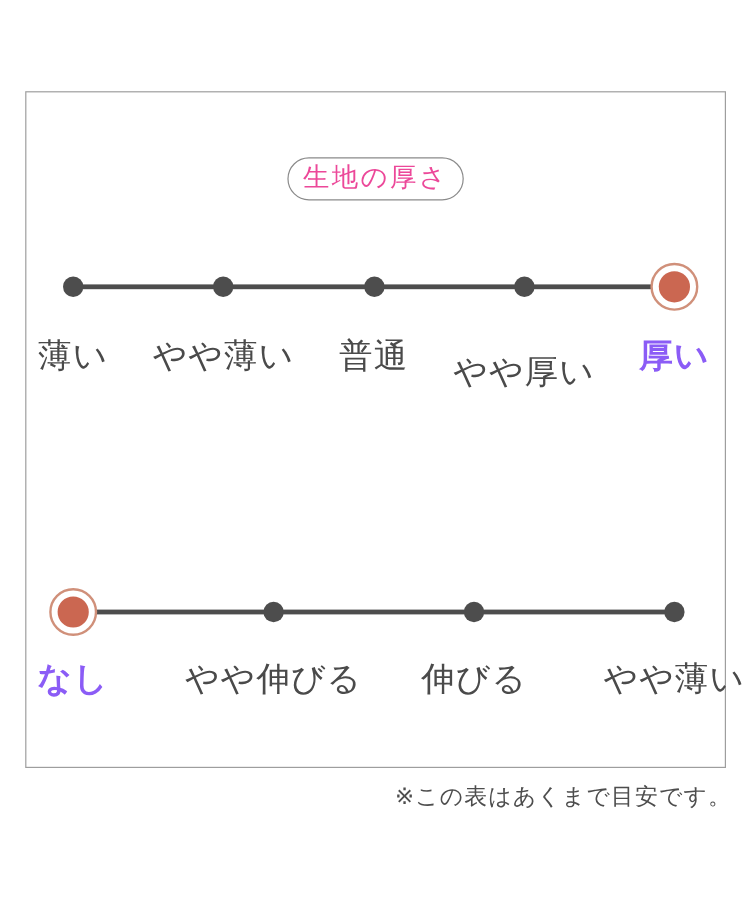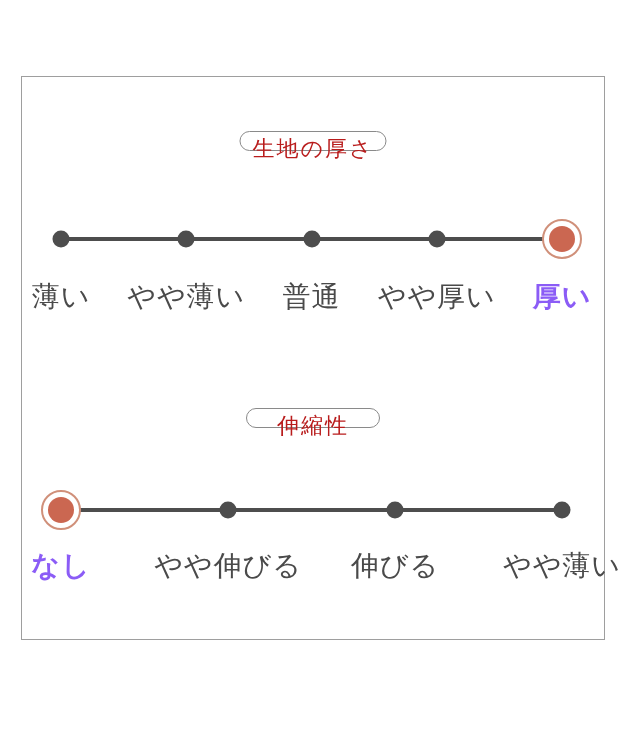--- a/index.html
+++ b/index.html
@@ -19,29 +19,29 @@
     height: 564px;
     box-sizing: border-box;
     border: 1px solid var(--frame-border, #9e9e9e);
     background: #ffffff;
   }
   .pill {
     position: absolute;
     left: 50%;
     transform: translateX(-50%);
     min-width: 134px;
-    height: 20px;
+    height: 36px;
     line-height: 34px;
     box-sizing: border-box;
     border: 1px solid #8a8a8a;
     border-radius: 18px;
     text-align: center;
     font-size: 22px;
     letter-spacing: 2px;
-    color: #b91c1c;
+    color: #ec4899;
     padding: 0 12px;
     background: #ffffff;
   }
   .pill.p1 { top: 54px; }
   .pill.p2 { top: 331px; }
   .track {
     position: absolute;
     left: 39px;
     width: 501px;
     height: 0;
@@ -126,35 +126,35 @@
         <span class="dot" style="left: 25%;"></span>
         <span class="dot" style="left: 50%;"></span>
         <span class="dot" style="left: 75%;"></span>
         <span class="ring" style="left: 100%;"></span>
         <span class="dot selected" style="left: 100%;"></span>
       </div>
     <div class="labels l1">
         <span class="scale-label" style="left: 0%;">薄い</span>
         <span class="scale-label" style="left: 25%;">やや薄い</span>
         <span class="scale-label" style="left: 50%;">普通</span>
-        <span class="scale-label" style="left: 75%;">やや厚い</span>
+        <span class="scale-label" style="left: 75%; margin-top: 13px;">やや厚い</span>
         <span class="scale-label bold" style="left: 100%;">厚い</span>
       </div>
 
-    <div class="pill p2">伸縮性</div>
     <div class="track t2">
       <div class="track-line"></div>
     <span class="ring" style="left: 0%;"></span>
         <span class="dot selected" style="left: 0%;"></span>
         <span class="dot" style="left: 33.3333%;"></span>
         <span class="dot" style="left: 66.6667%;"></span>
         <span class="dot" style="left: 100%;"></span>
       </div>
     <div class="labels l2">
         <span class="scale-label bold" style="left: 0%;">なし</span>
         <span class="scale-label" style="left: 33.3333%; text-align: right;">やや伸びる</span>
         <span class="scale-label" style="left: 66.6667%;">伸びる</span>
         <span class="scale-label" style="left: 100%;">やや薄い</span>
       </div>
 
   </div>
 
+  <div class="footnote">※この表はあくまで目安です。</div>
 </div>
 
 </body></html>

